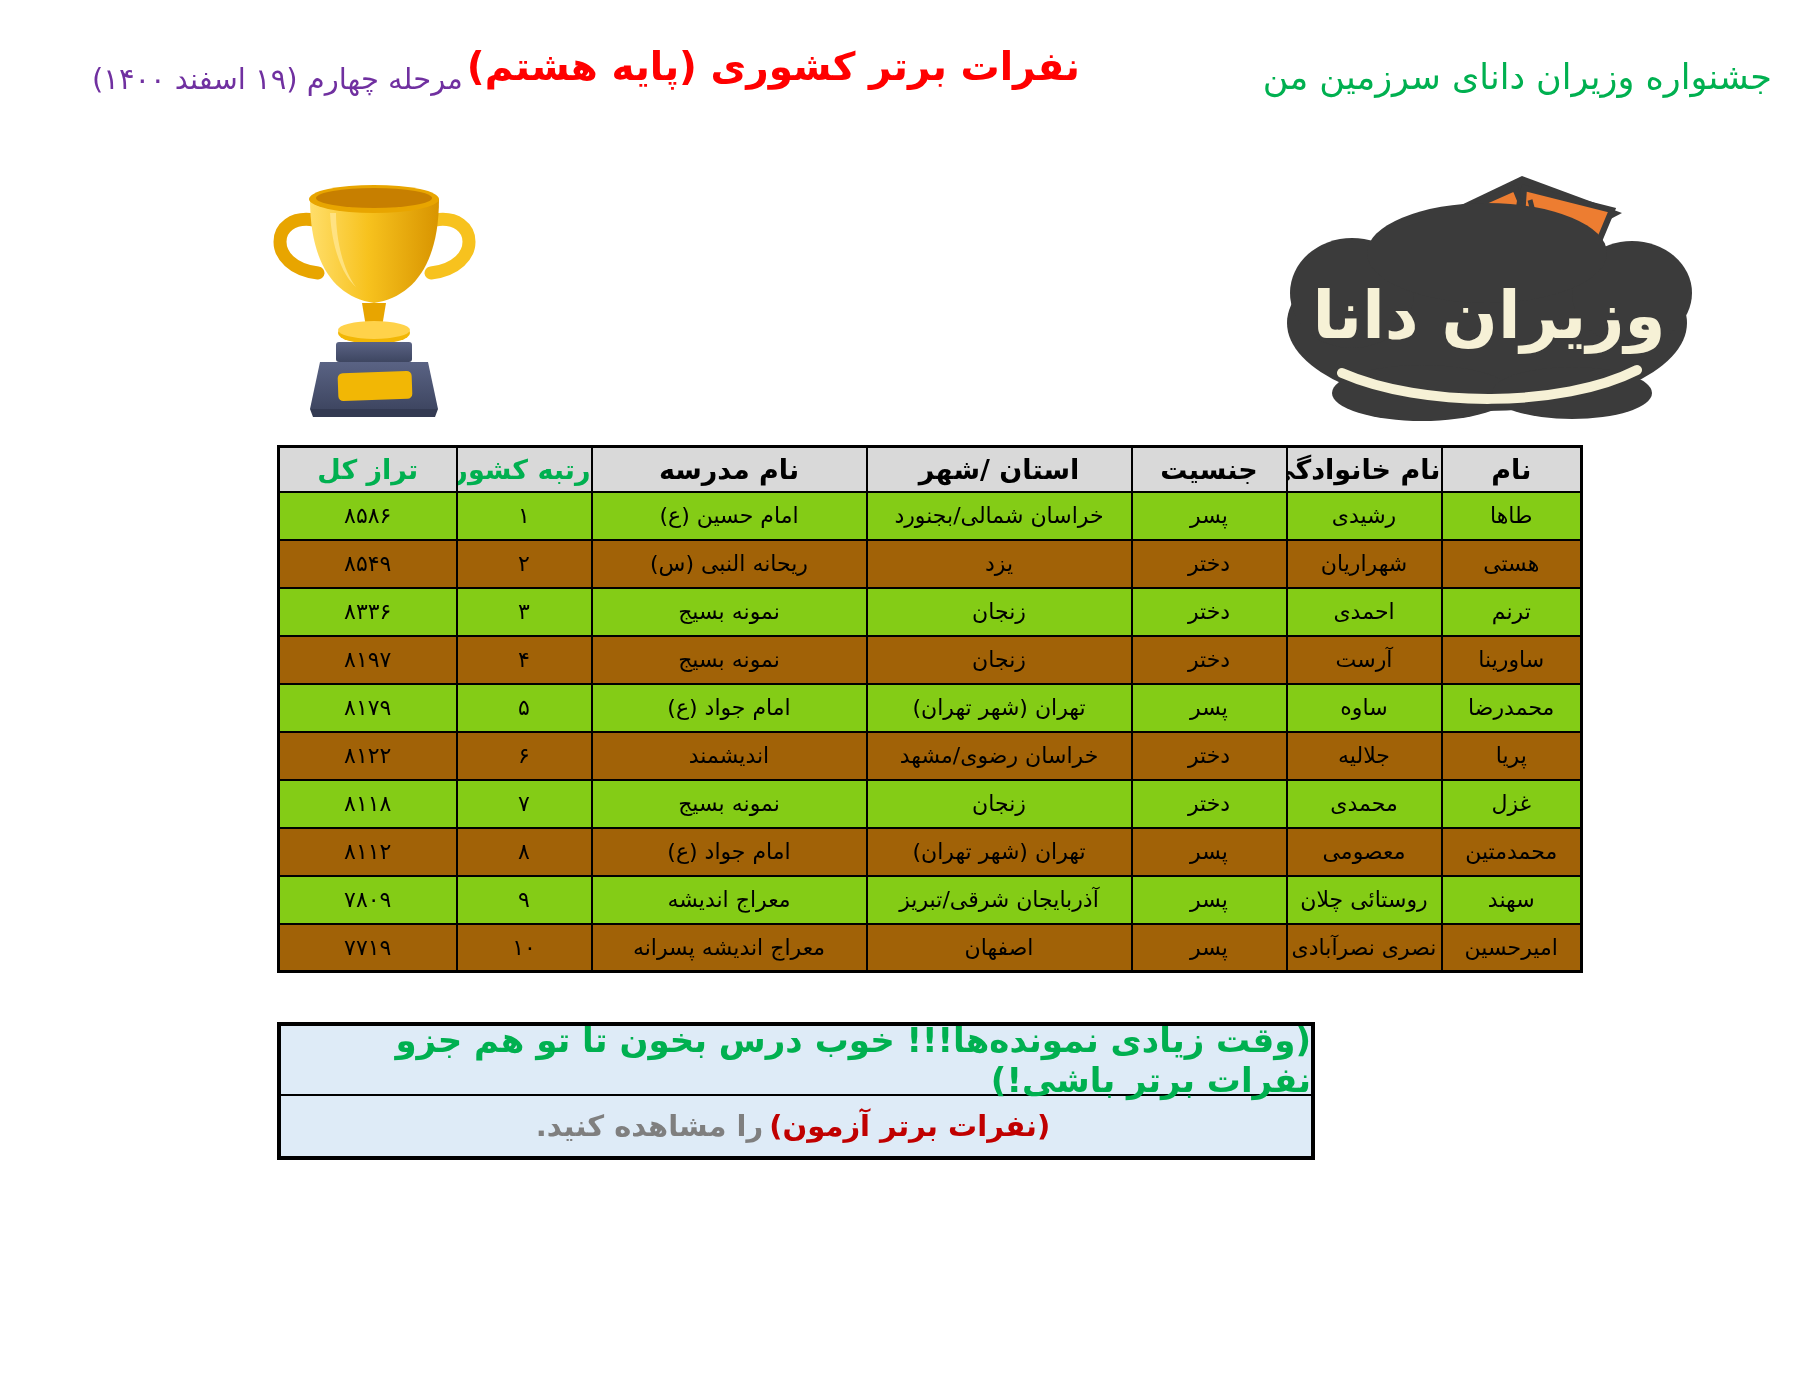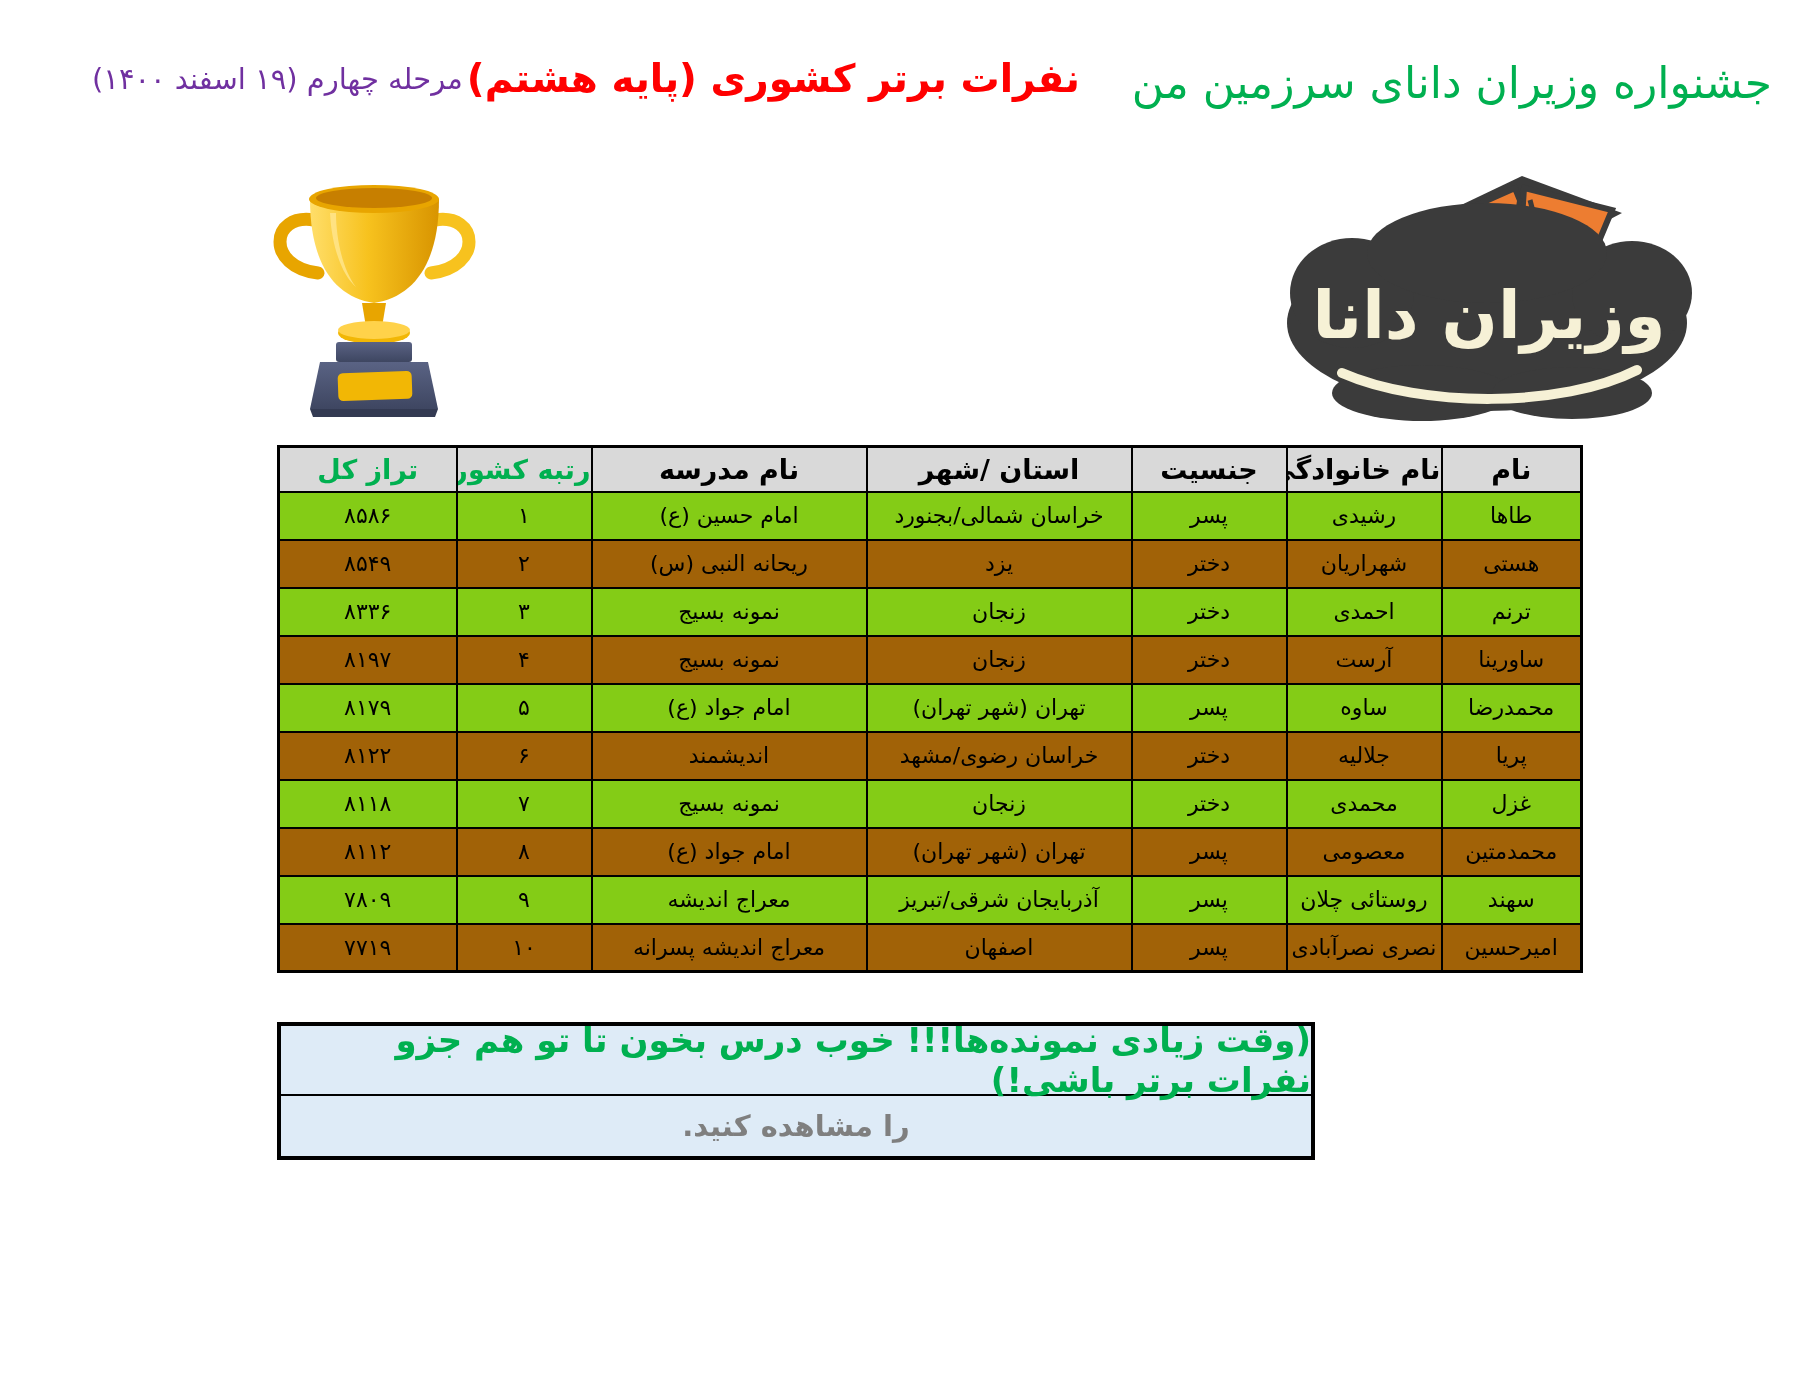--- a/index.html
+++ b/index.html
@@ -1,22 +1,22 @@
 <!DOCTYPE html>
 <html lang="fa" dir="rtl"><head>
 <meta charset="utf-8">
 <style>
   * { margin:0; padding:0; box-sizing:border-box; }
   html,body { width:1794px; height:1386px; background:#ffffff;
     font-family:"DejaVu Sans", sans-serif; }
   body { position:relative; direction:rtl; overflow:hidden; }
 
-  .festival-title { position:absolute; top:57px; right:22px; font-size:44px;
+  .festival-title { position:absolute; top:57px; right:22px; font-size:35px;
     color:#00B050; white-space:nowrap; }
-  .main-title { position:absolute; top:56px; left:560px; width:520px;
+  .main-title { position:absolute; top:44px; left:560px; width:520px;
     text-align:center; font-size:39px; font-weight:bold; color:#FF0000;
     white-space:nowrap; }
   .stage-label { position:absolute; top:62px; left:92px; font-size:29px;
     color:#7030A0; white-space:nowrap; }
 
   .trophy-wrap { position:absolute; top:165px; left:252px; width:245px; height:265px; }
   .logo-wrap   { position:absolute; top:158px; left:1272px; width:435px; height:280px; }
 
   table.leaderboard { position:absolute; top:445px; left:277px; width:1303px;
     border-collapse:collapse; table-layout:fixed; direction:rtl;
@@ -213,15 +213,16 @@
       <td>معراج اندیشه پسرانه</td>
       <td>۱۰</td>
       <td>۷۷۱۹</td>
     </tr>
   </tbody>
 </table>
 
 <div class="footer-box">
   <div class="footer-line1">(وقت زیادی نمونده‌ها!!! خوب درس بخون تا تو هم جزو نفرات برتر باشی!)</div>
   <div class="footer-line2">
+    <span class="hl">(نفرات برتر آزمون)</span>
     <span>را مشاهده کنید.</span>
   </div>
 </div>
 
 </body></html>

